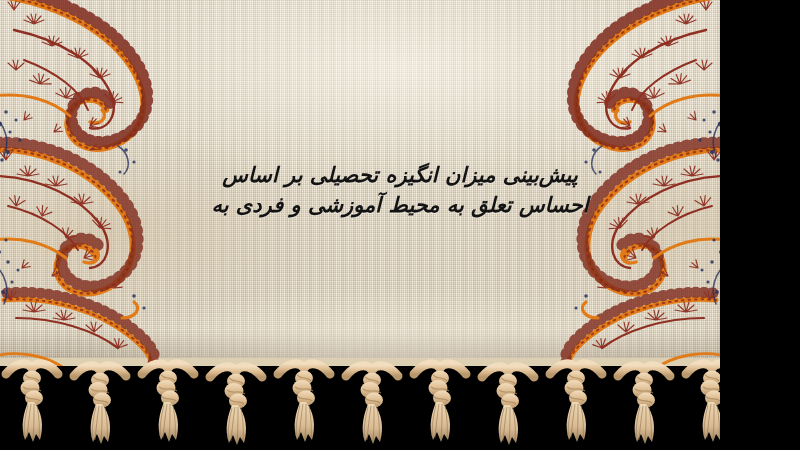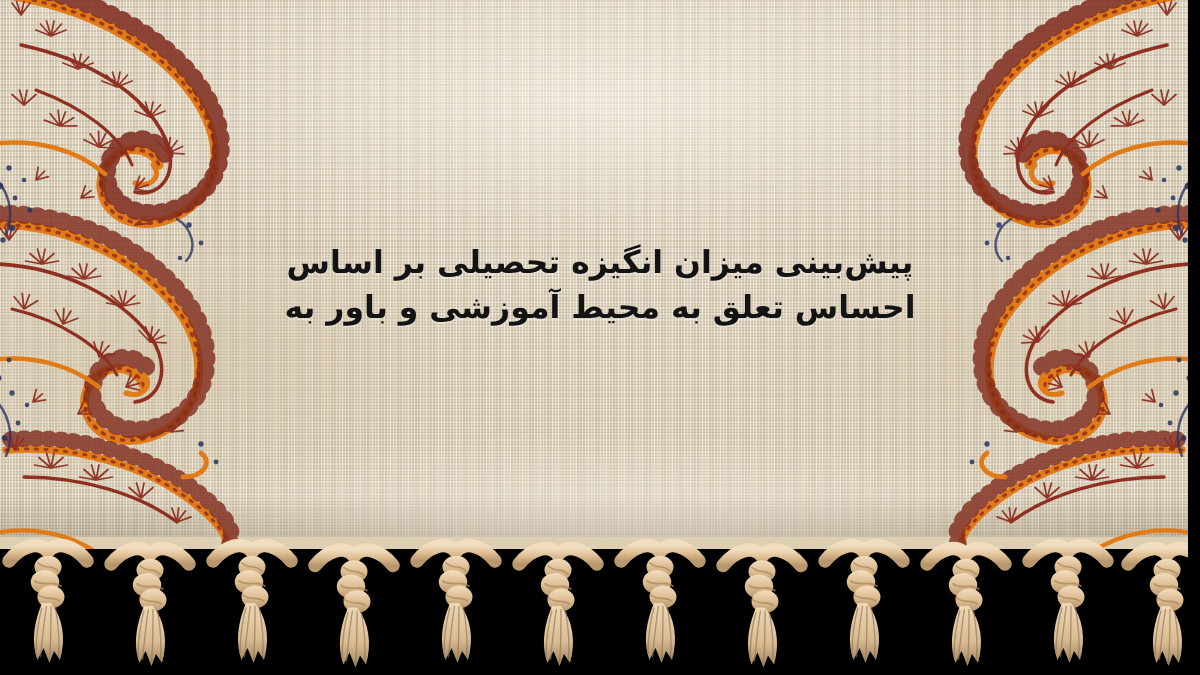--- a/index.html
+++ b/index.html
@@ -1,22 +1,23 @@
 <!DOCTYPE html>
 <html><head>
 <meta charset="utf-8">
 <style>
   html,body{margin:0;padding:0;background:#000;}
   body{font-family:"DejaVu Sans",sans-serif;}
 
   .stage{
     position:relative;
-    width:792px;height:450px;
+    width:720px;height:450px;
     overflow:hidden;
     background:#fca5a5;
+    font-style:italic;
   }
 
   
   .backdrop{
     position:absolute;inset:0;
     background:
       radial-gradient(120% 70% at 50% 118%, #12100e 0%, #050403 55%, #000 100%),
       #000;
   }
 
@@ -540,16 +541,16 @@
           </g>
         <g transform="translate(778,22)">
             <use href="#tassel"></use>
           </g>
       </g>
     </svg>
   </div>
 
   <div class="title">
     <span class="ln">پیش‌بینی میزان انگیزه تحصیلی بر اساس</span>
-    <span class="ln">احساس تعلق به محیط آموزشی و باور به</span>
+    <span class="ln">احساس تعلق به محیط آموزشی و فردی به</span>
   </div>
 
 </div>
 
 </body></html>

